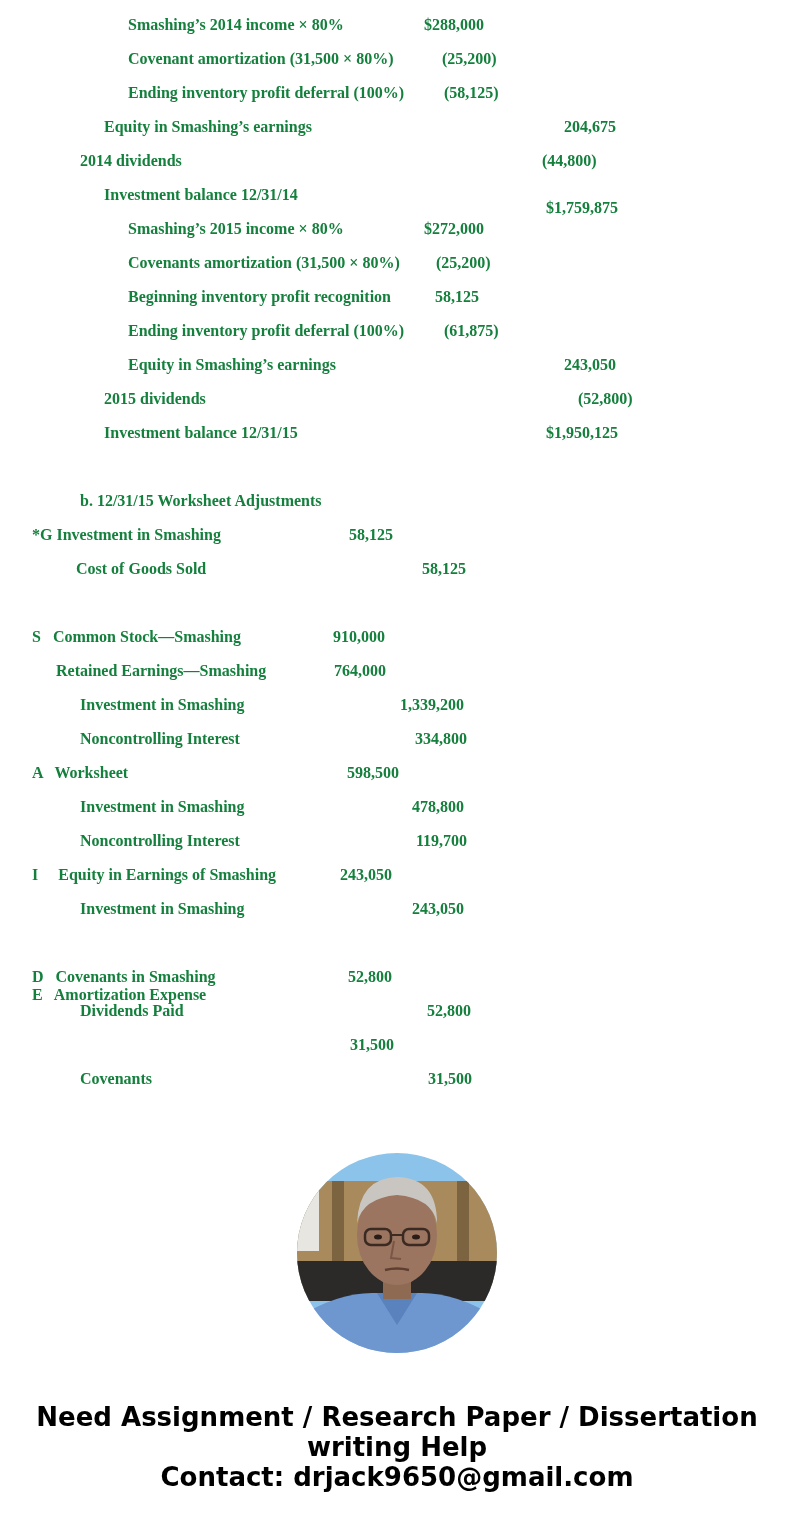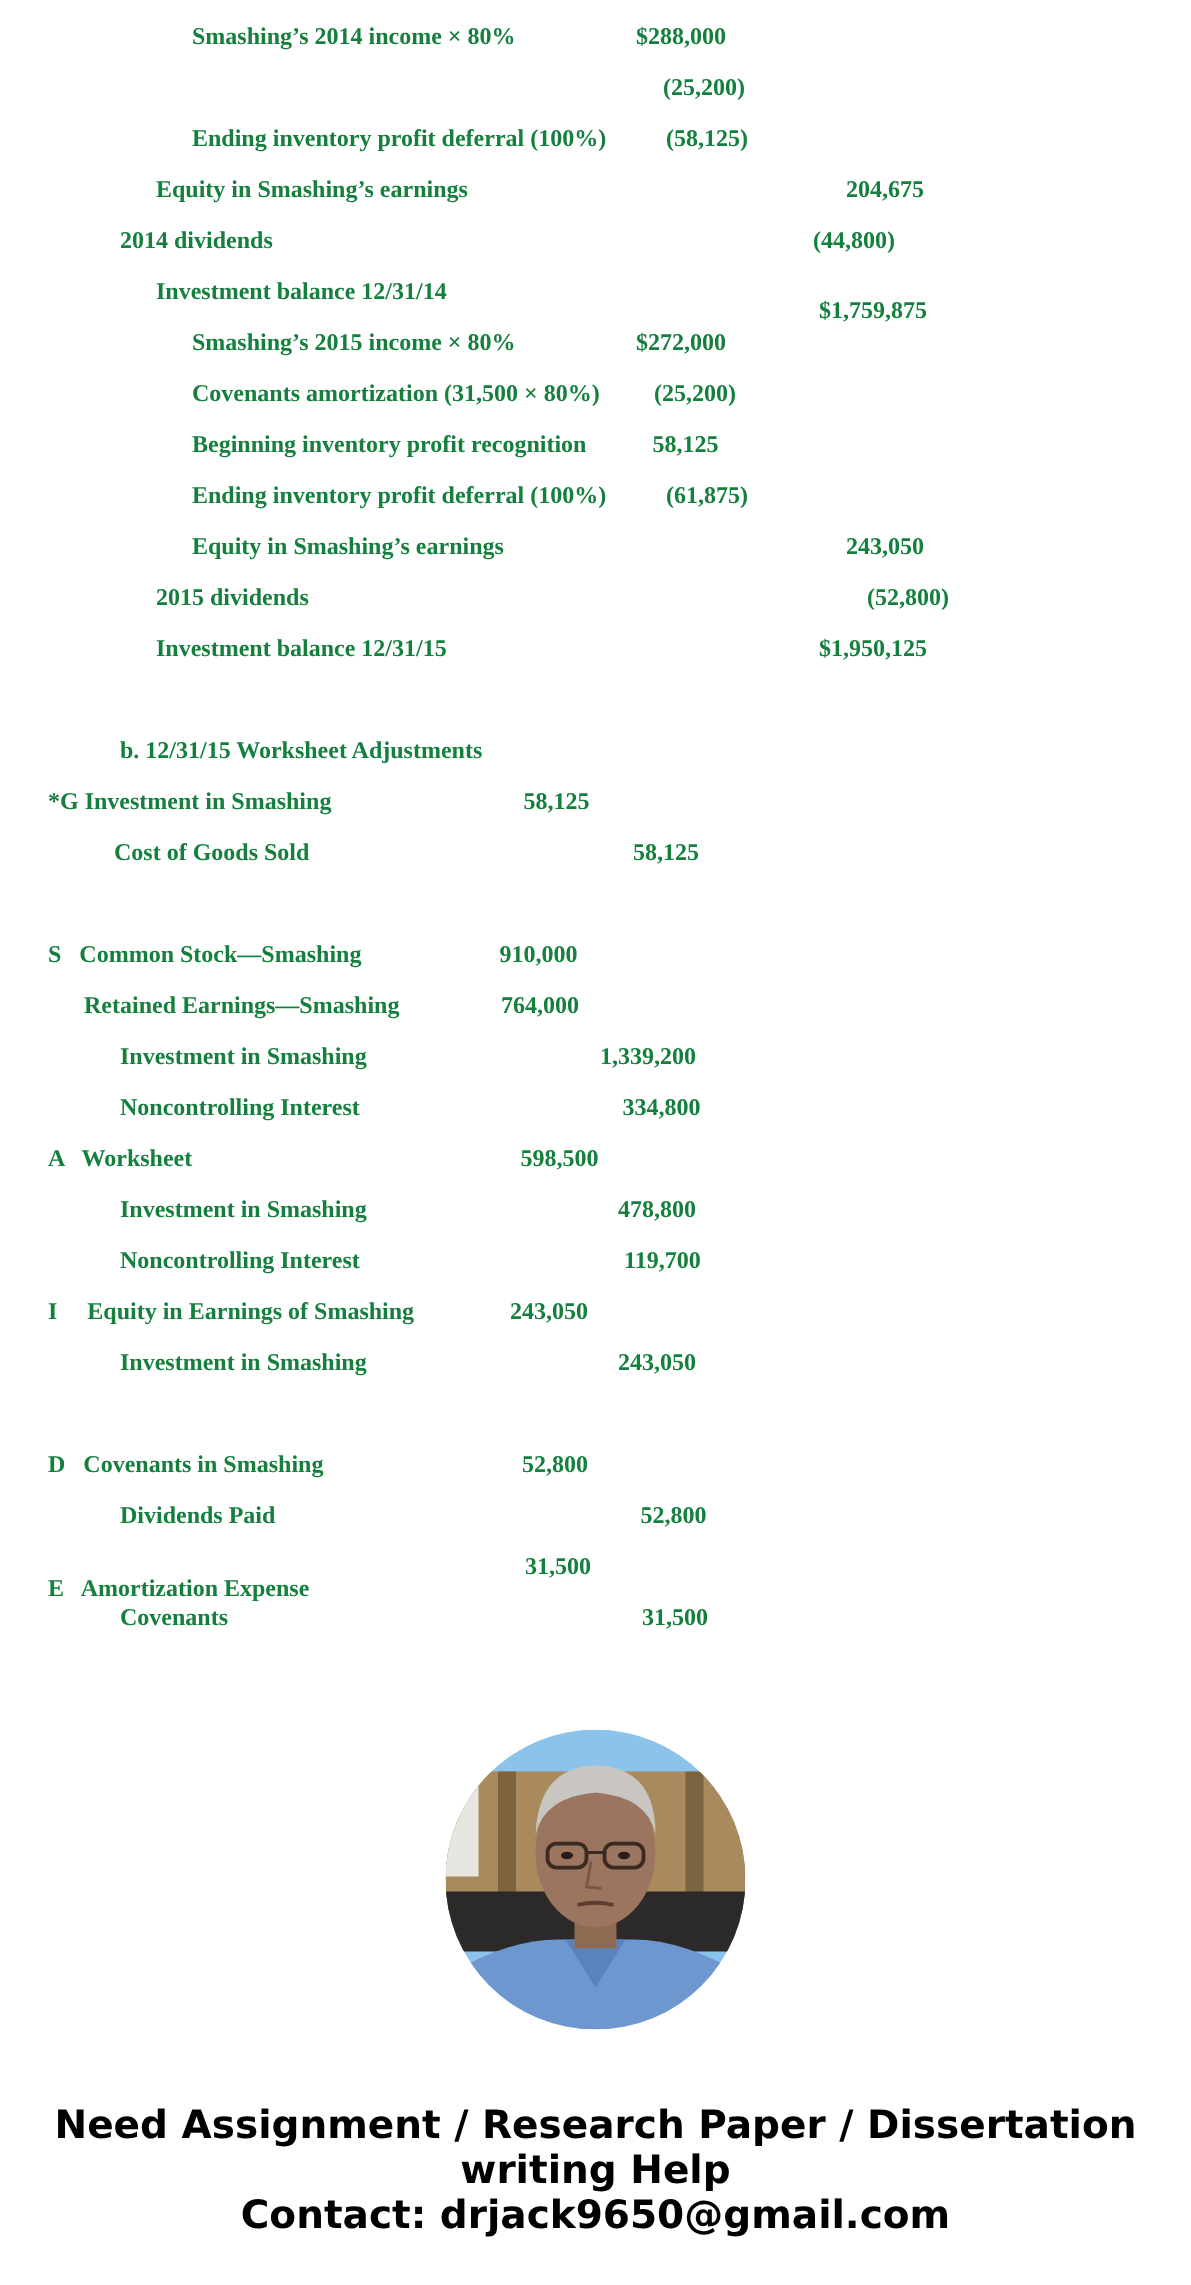--- a/index.html
+++ b/index.html
@@ -16,20 +16,21 @@
     .footer div { white-space: nowrap; }
   </style>
 </head>
 <body>
 
 <div class="doc">
 
   <span class="t" style="left:104px;top:15px">Smashing’s 2014 income × 80%</span>
   <span class="t" style="left:400px;top:15px">$288,000</span>
 
+  <span class="t" style="left:104px;top:49px">Covenant amortization (31,500 × 80%)</span>
   <span class="t" style="left:418px;top:49px">(25,200)</span>
 
   <span class="t" style="left:104px;top:83px">Ending inventory profit deferral (100%)</span>
   <span class="t" style="left:420px;top:83px">(58,125)</span>
 
   <span class="t" style="left:80px;top:117px">Equity in Smashing’s earnings</span>
   <span class="t" style="left:540px;top:117px">204,675</span>
 
   <span class="t" style="left:56px;top:151px">2014 dividends</span>
   <span class="t" style="left:518px;top:151px">(44,800)</span>
@@ -92,21 +93,21 @@
 
   <span class="t" style="left:56px;top:899px">Investment in Smashing</span>
   <span class="t" style="left:388px;top:899px">243,050</span>
 
   <span class="t" style="left:8px;top:967px;white-space:pre">D   Covenants in Smashing</span>
   <span class="t" style="left:324px;top:967px">52,800</span>
 
   <span class="t" style="left:56px;top:1001px">Dividends Paid</span>
   <span class="t" style="left:403px;top:1001px">52,800</span>
 
-  <span class="t" style="left:8px;top:1050px;white-space:pre">E   Amortization Expense</span>
+  <span class="t" style="left:8px;top:985px;white-space:pre">E   Amortization Expense</span>
   <span class="t" style="left:326px;top:1035px">31,500</span>
 
   <span class="t" style="left:56px;top:1069px">Covenants</span>
   <span class="t" style="left:404px;top:1069px">31,500</span>
 </div>
 
 <div class="avatar">
   <svg width="200" height="200" viewBox="0 0 200 200">
     <rect x="0" y="0" width="200" height="200" fill="#8cc3ea"></rect>
     <rect x="0" y="28" width="200" height="110" fill="#a88a5c"></rect>

